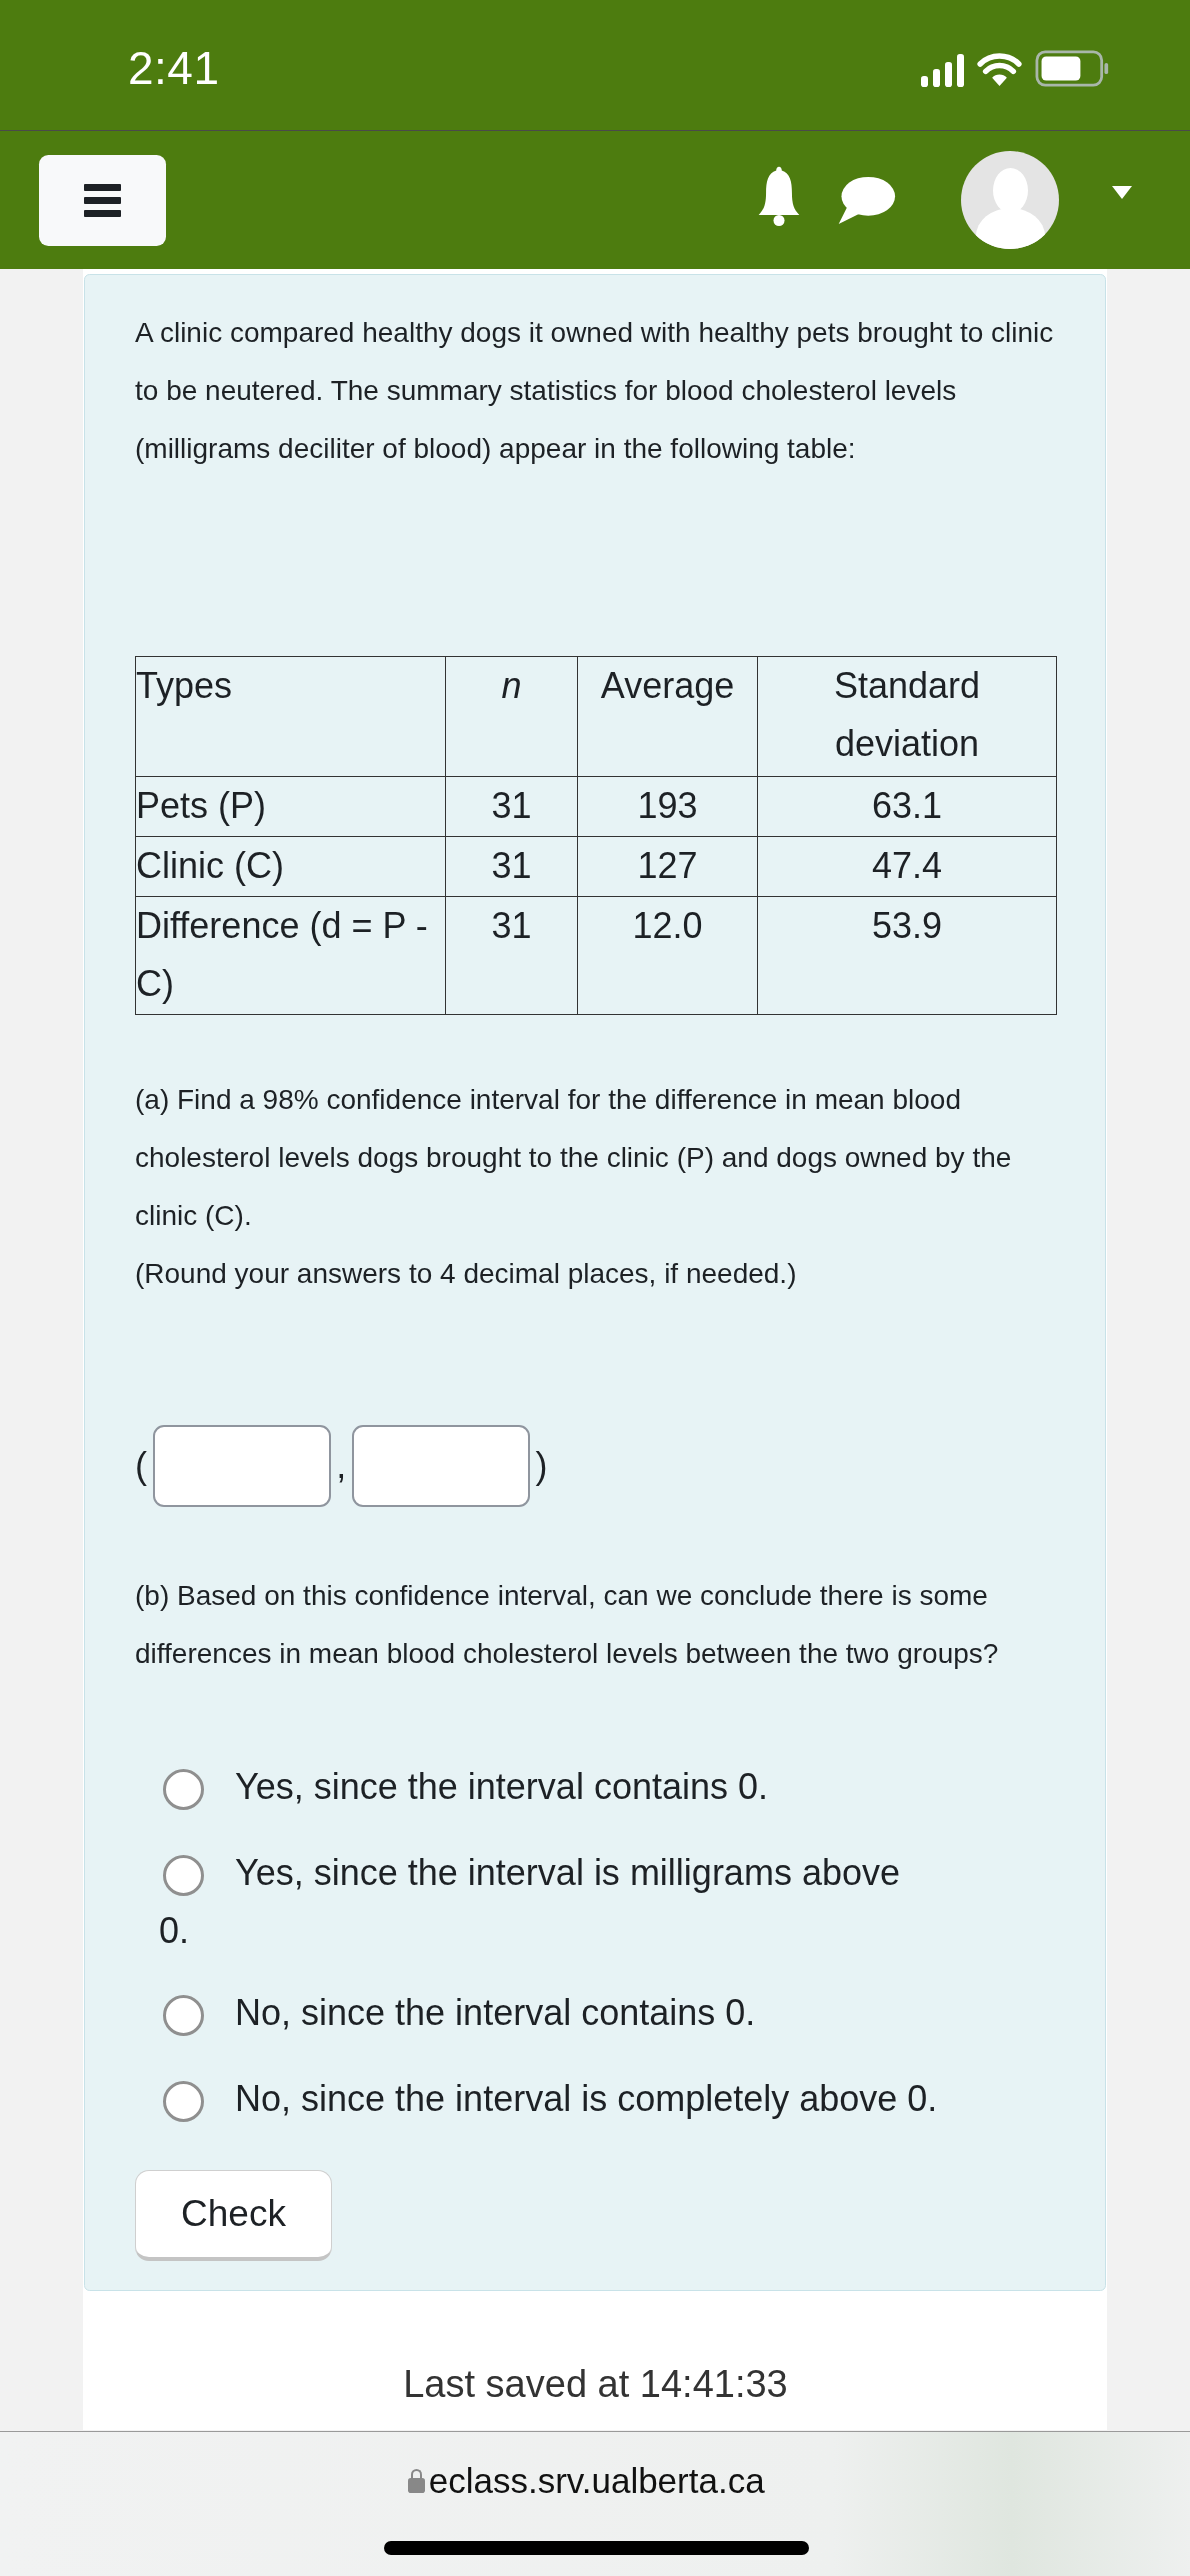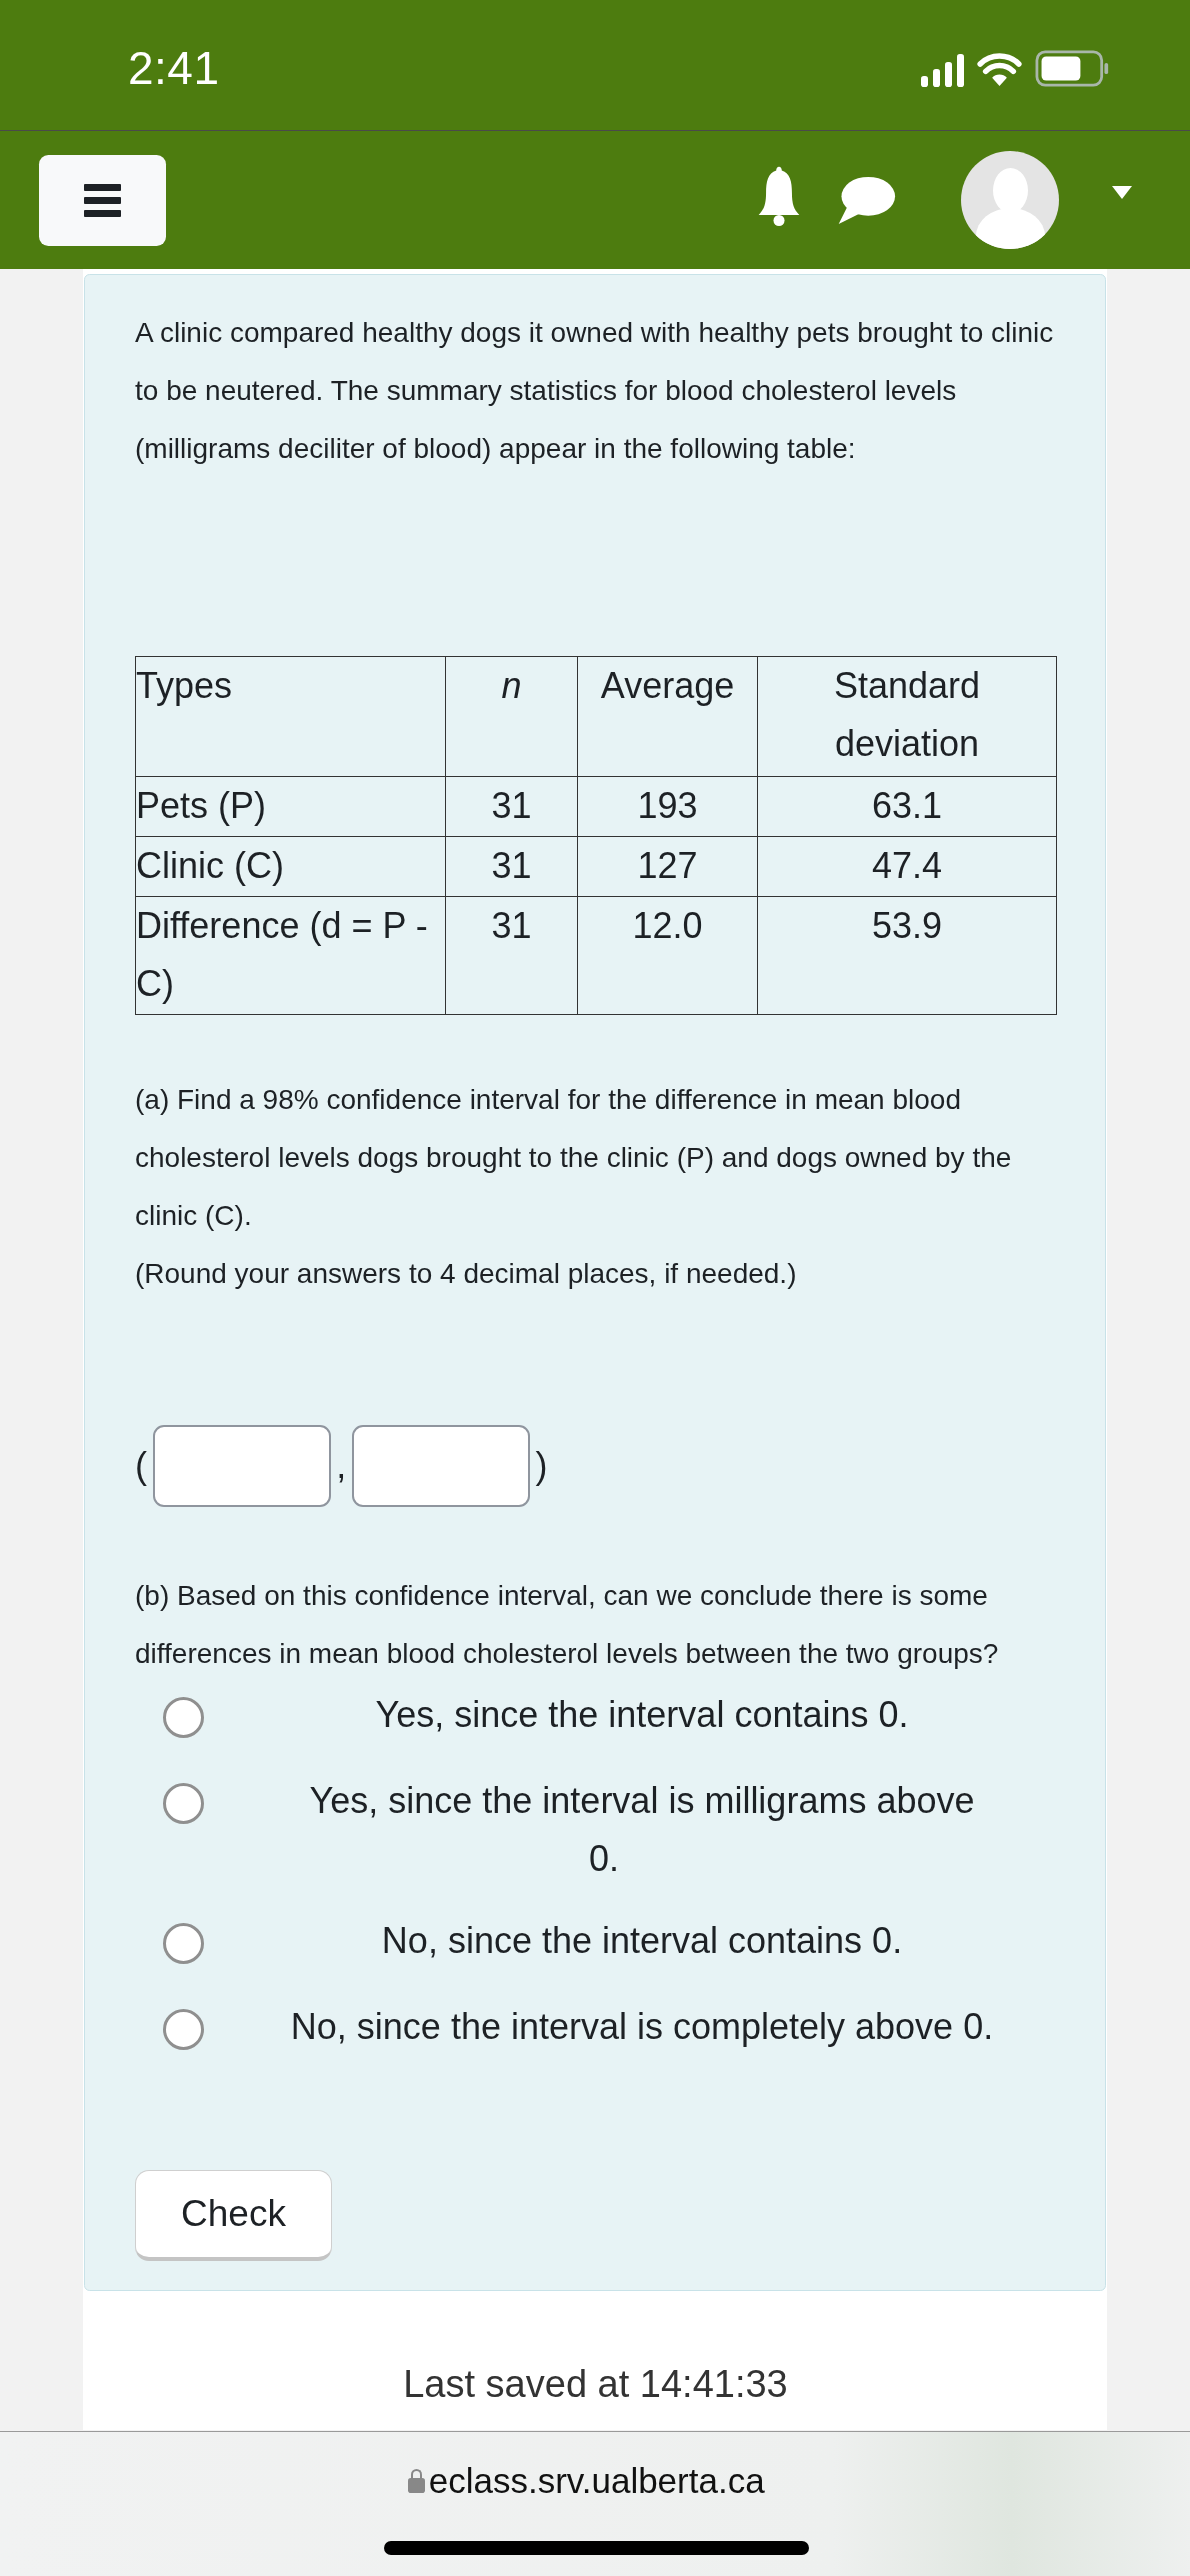--- a/index.html
+++ b/index.html
@@ -39,21 +39,21 @@
   table.stats tr.row td { height: 60px; }
   table.stats tr.row.last td { height: 118px; }
   table.stats em { font-style: italic; }
 
   .parta { top: 1071px; width: 927px; }
   .interval { position: absolute; left: 135px; top: 1424px; height: 83px; display: flex; align-items: center; font-size: 36px; }
   .interval input { width: 178px; height: 82px; border: 2.8px solid #8f959e; border-radius: 11px; background: #fff; margin: 0 5.6px; }
   .interval .paren { color: #1d2125; }
 
   .partb { top: 1567px; width: 946px; }
-  .options { position: absolute; left: 159px; top: 1686px; width: 890px; text-align: center; }
+  .options { position: absolute; left: 159px; top: 1758px; width: 890px; }
   .opt { position: relative; font-size: 36px; line-height: 58px; color: #1d2125; padding-left: 76px; }
   .opt .radio { position: absolute; left: 3.7px; top: 11px; width: 41px; height: 41px; border: 3.7px solid #8f8f8f; border-radius: 50%; background: #fff; }
   .opt1 { margin-bottom: 28px; }
   .opt2 { margin-bottom: 24px; }
   .opt3 { margin-bottom: 28px; }
   .opt2 .line2 { margin-left: -76px; display: block; }
 
   .check-btn { position: absolute; left: 135px; top: 2170px; width: 197px; height: 91px; background: #fff; border: 1.9px solid #cfcfcf; border-bottom: 4.6px solid #c4c4c4; border-radius: 14px; font-size: 37px; color: #1d2125; font-family: "Liberation Sans", sans-serif; }
 
   .last-saved { position: absolute; left: 0; top: 2363px; width: 1191px; text-align: center; font-size: 38px; color: #333; }

